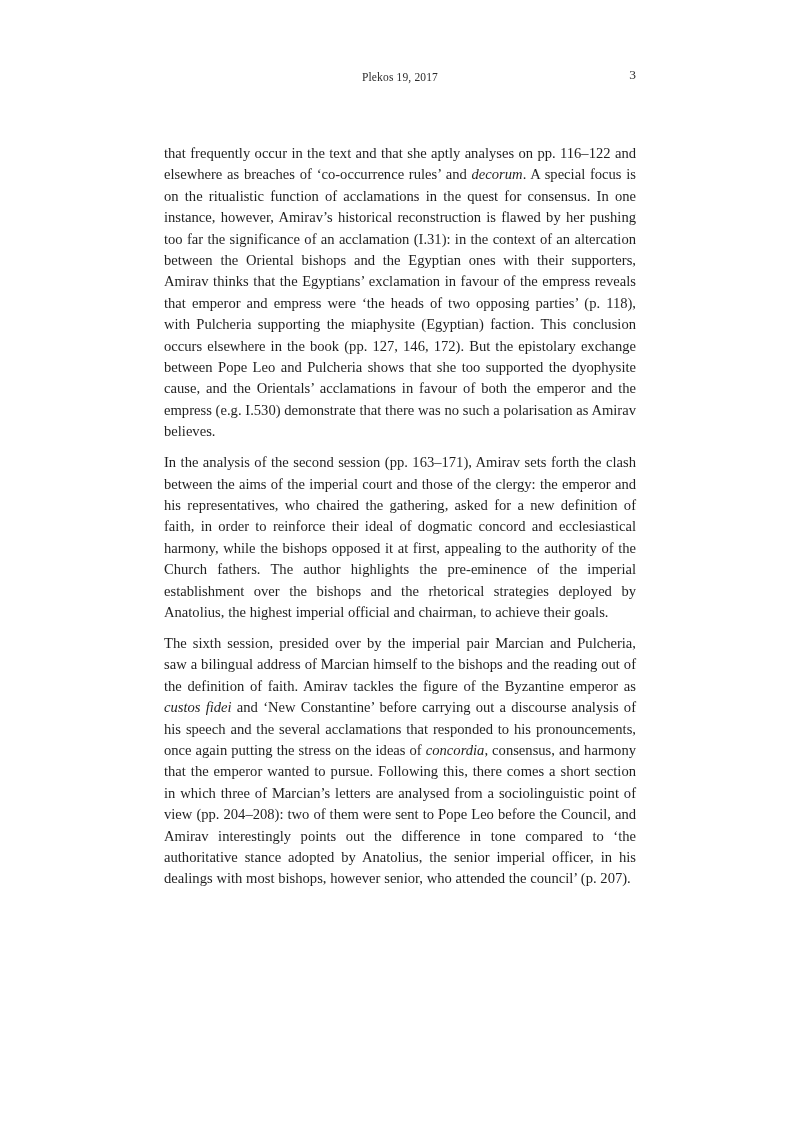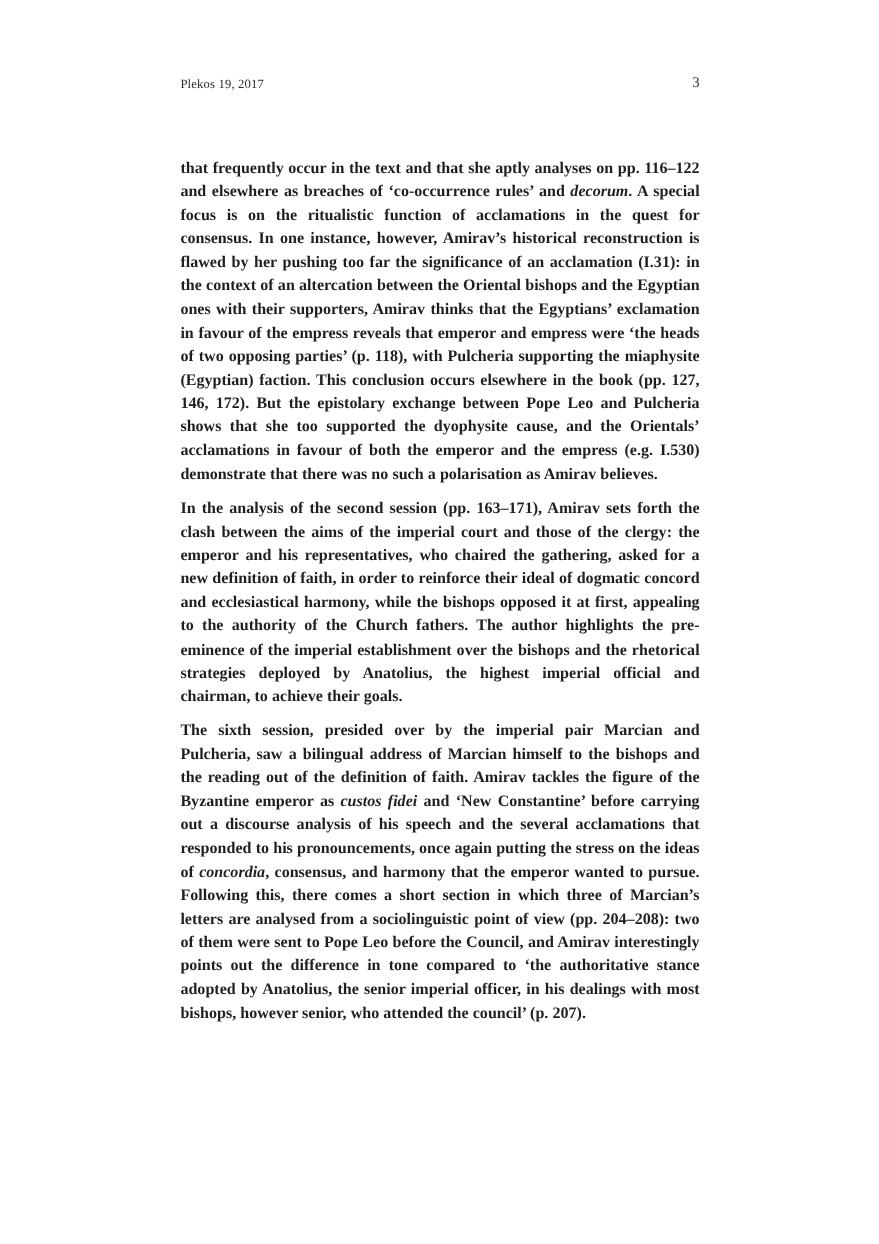--- a/index.html
+++ b/index.html
@@ -28,20 +28,21 @@
     top: 71px;
     left: 164px;
     width: 472px;
     height: 20px;
   }
   .header-title {
     position: absolute;
     left: 0;
     right: 0;
     top: 0;
+    text-align: center;
     font-size: 11.5px;
     letter-spacing: 0.15px;
     color: #2b2b2b;
     white-space: nowrap;
   }
   .page-number {
     position: absolute;
     right: 0;
     top: -4px;
     font-size: 13.5px;
@@ -60,21 +61,20 @@
   .body-paragraph {
     margin: 0 0 9.5px 0;
     font-size: 14.6px;
     line-height: 21.4px;
     text-align: justify;
     text-justify: inter-word;
     color: #1f1f1f;
     hyphens: none;
     -webkit-hyphens: none;
     word-spacing: 0.1px;
-    font-weight: bold;
   }
   .body-paragraph:last-child {
     margin-bottom: 0;
   }
 
   
   i, em {
     font-style: italic;
   }
 </style>

